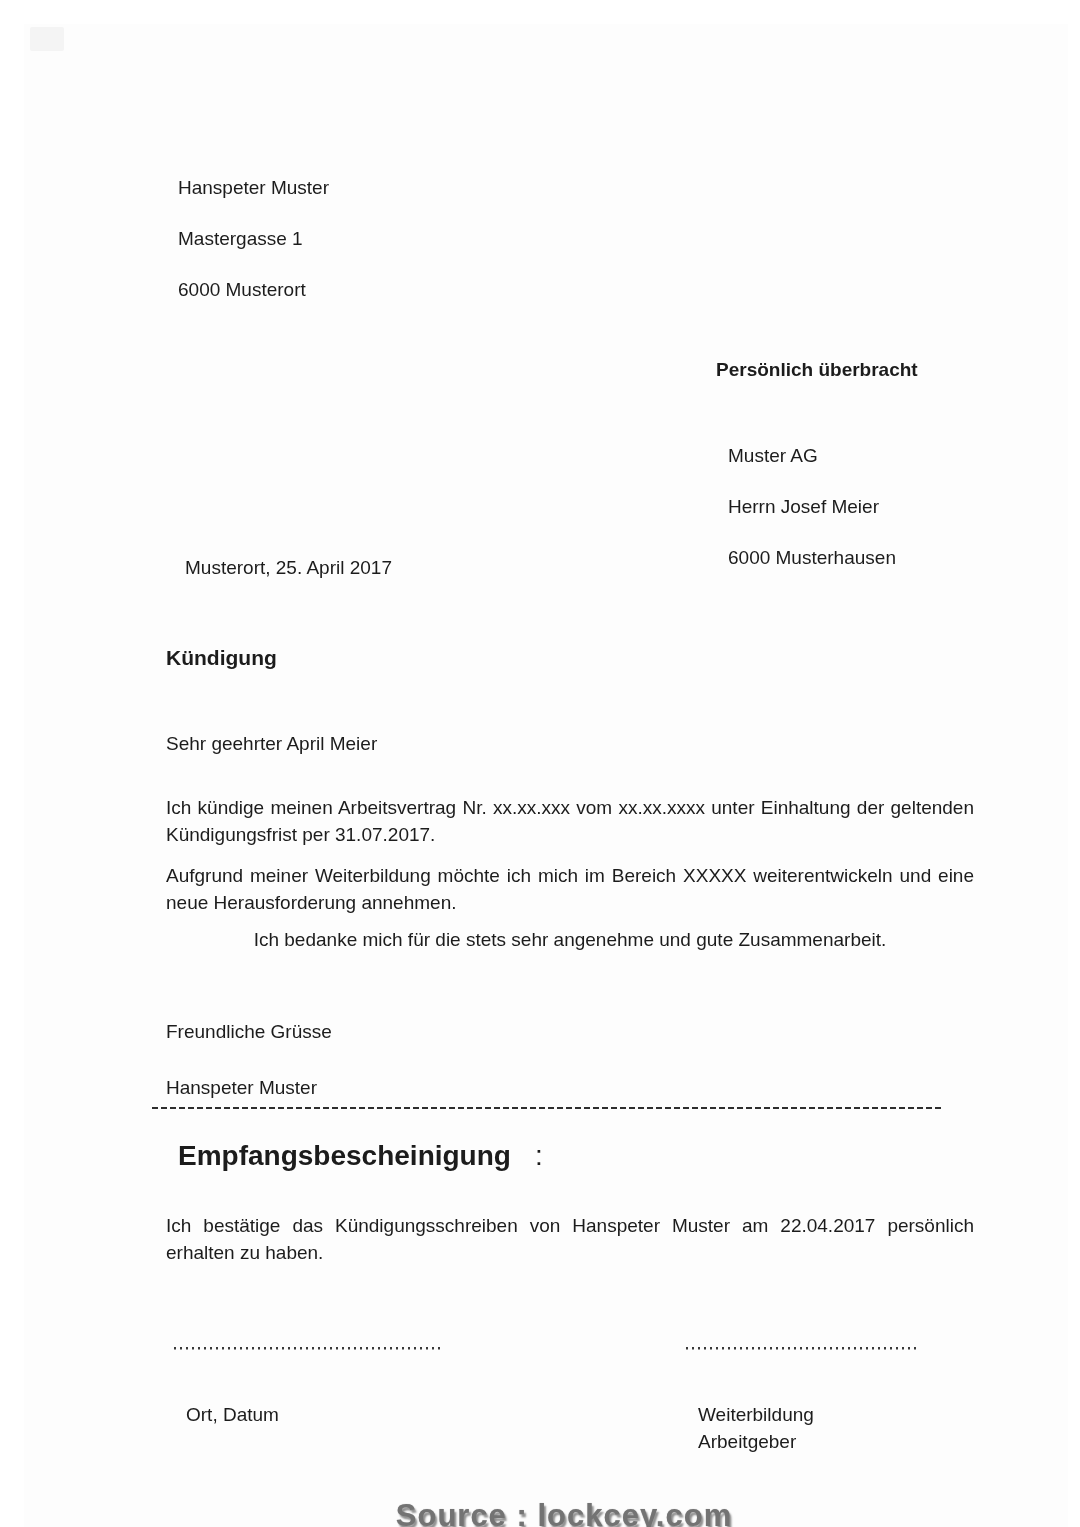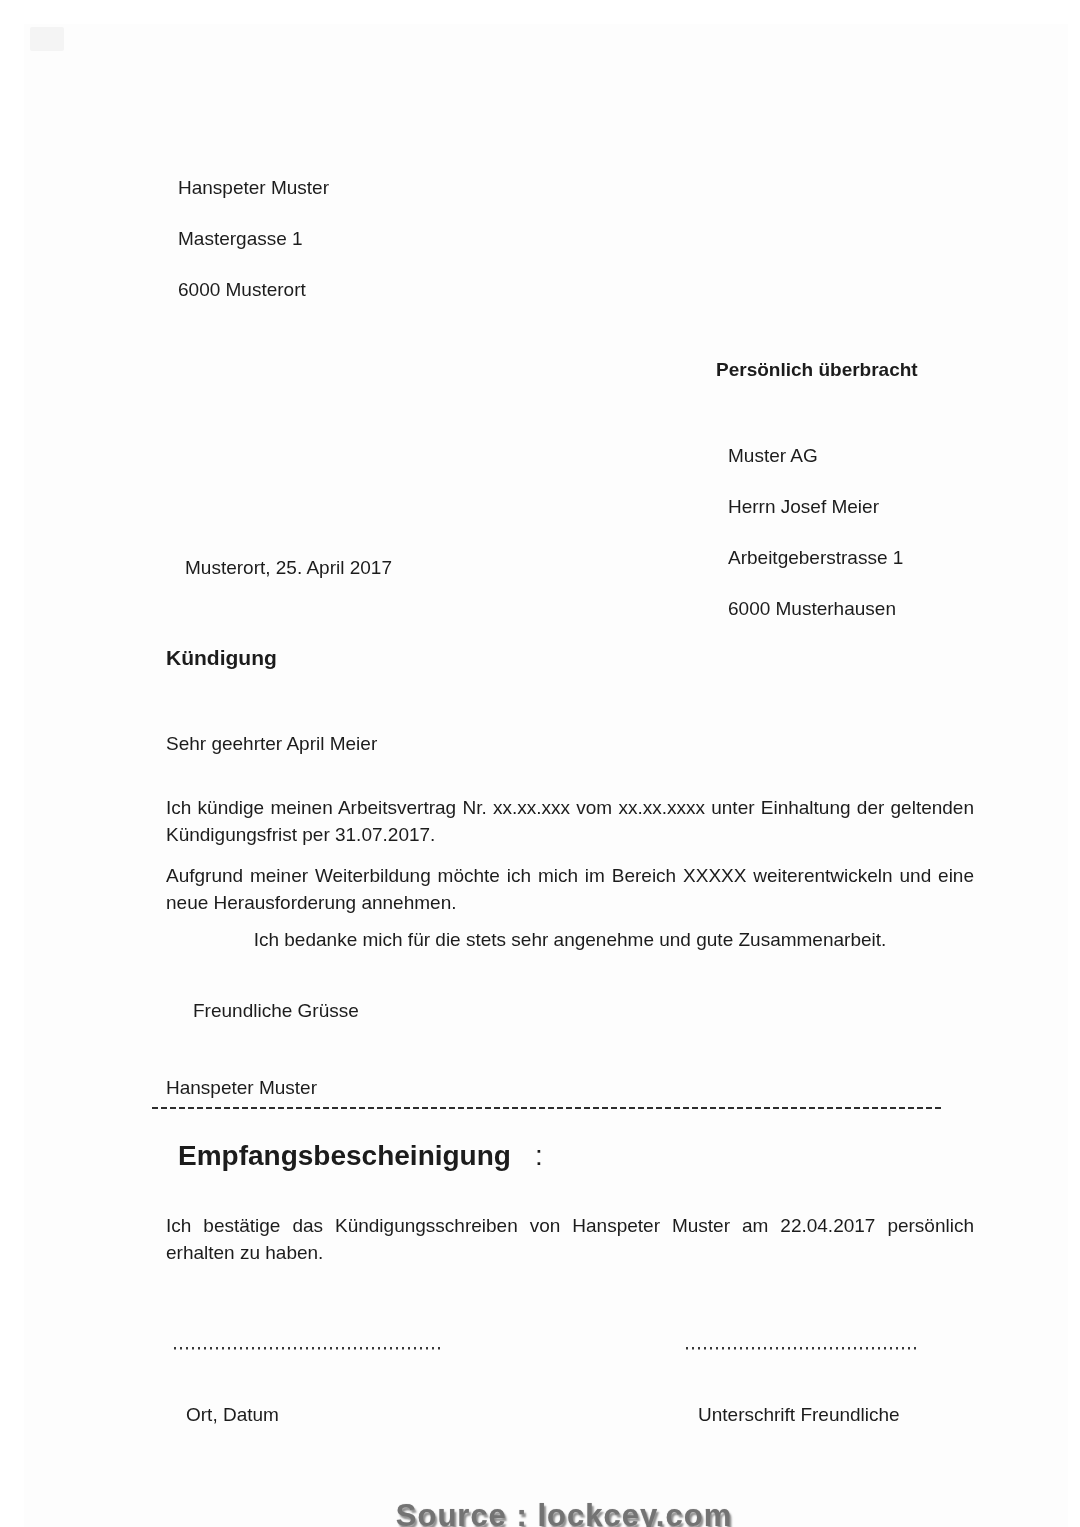--- a/index.html
+++ b/index.html
@@ -57,52 +57,51 @@
     <div>Hanspeter Muster</div>
     <div>Mastergasse 1</div>
     <div>6000 Musterort</div>
   </div>
 
   <div class="blk" style="left:668px; top:308px; width:300px;">
     <div class="bold">Persönlich überbracht</div>
     <div style="margin-top:23px;">
       <div>Muster AG</div>
       <div>Herrn Josef Meier</div>
-      <div>Arbeitgeberstrasse 1</div>
       <div>6000 Musterhausen</div>
     </div>
   </div>
 
   <div class="blk" style="top:518px;margin-left:19px;">Musterort, 25. April 2017</div>
 
   <div class="blk subject" style="top:608px;">Kündigung</div>
 
   <div class="blk" style="top:694px;">Sehr geehrter April Meier</div>
 
   <div class="blk justify" style="top:758px;">Ich kündige meinen Arbeitsvertrag Nr. xx.xx.xxx vom xx.xx.xxxx unter Einhaltung der geltenden Kündigungsfrist per 31.07.2017.</div>
   <div class="blk justify" style="top:826px;">Aufgrund meiner Weiterbildung möchte ich mich im Bereich XXXXX weiterentwickeln und eine neue Herausforderung annehmen.</div>
   <div class="blk" style="top:890px;text-align:center;">Ich bedanke mich für die stets sehr angenehme und gute Zusammenarbeit.</div>
 
-  <div class="blk" style="top:961px;margin-left:27px;">Freundliche Grüsse</div>
+  <div class="blk" style="top:982px;">Freundliche Grüsse</div>
   <div class="blk" style="top:1038px;">Hanspeter Muster</div>
 
   <div class="dashed-sep"></div>
 
   <div class="blk" style="top:1106px;">
     <span class="bold receipt-heading">Empfangsbescheinigung</span><span class="receipt-heading">:</span>
   </div>
 
   <div class="blk justify" style="top:1176px;">Ich bestätige das Kündigungsschreiben von Hanspeter Muster am 22.04.2017 persönlich erhalten zu haben.</div>
 
   <div class="sig-row">
     <div class="sig-col-left">
       <div class="dotted-line"></div>
       <div class="sig-label">Ort, Datum</div>
     </div>
     <div class="sig-col-right">
       <div class="dotted-line"></div>
-      <div class="sig-label">Unterschrift Freundliche</div>
+      <div class="sig-label">Weiterbildung Arbeitgeber</div>
     </div>
   </div>
 
   <div class="watermark">Source : lockcey.com</div>
 
 </div>
 
 </body></html>

